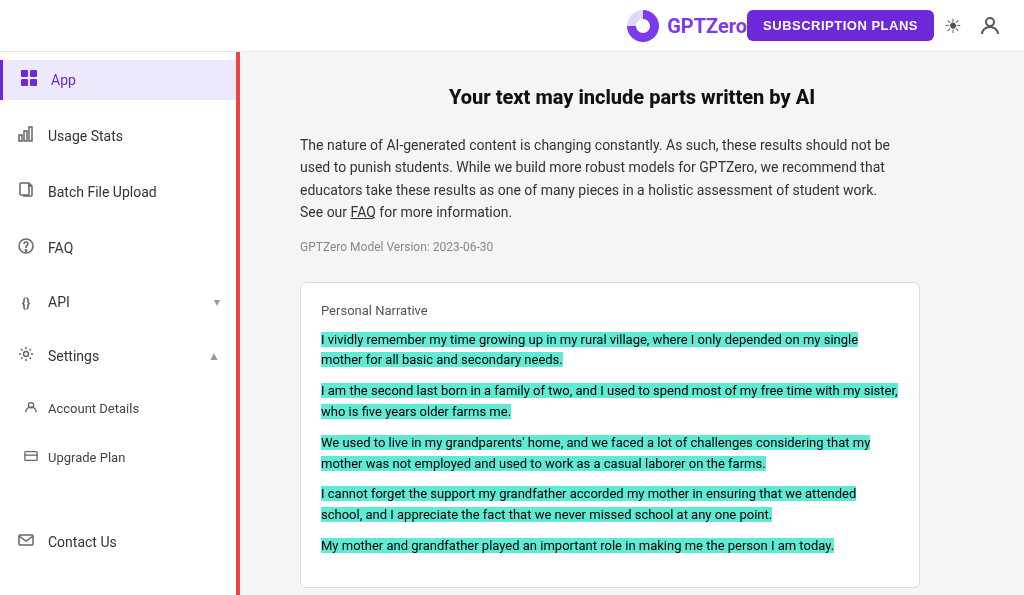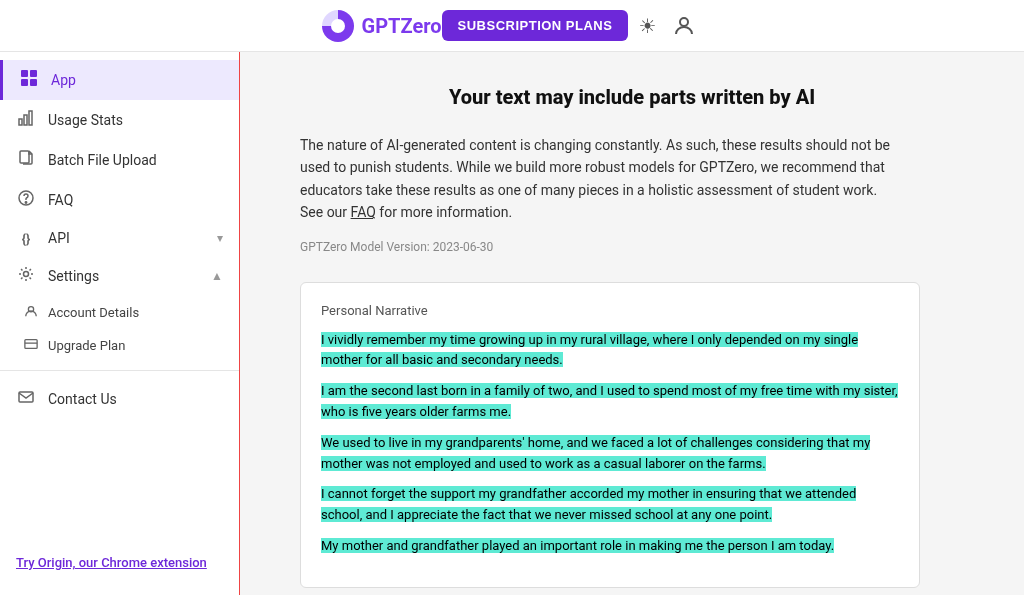--- a/index.html
+++ b/index.html
@@ -1,20 +1,20 @@
 <!DOCTYPE html>
 <html><head>
   <meta charset="utf-8">
   <style>
     * { margin: 0; padding: 0; box-sizing: border-box; }
     body { font-family: -apple-system, BlinkMacSystemFont, 'Segoe UI', Roboto, sans-serif; background: #f5f5f5; display: flex; flex-direction: column; height: 595px; overflow: hidden; }
 
     
     .navbar {
-      display: flex; align-items: center; justify-content: center;
+      display: flex; align-items: center; justify-content: flex-end;
       background: #fff; padding: 0 16px; height: 52px; border-bottom: 1px solid #e5e5e5;
       position: fixed; top: 0; left: 0; right: 0; z-index: 100;
     }
     .navbar-logo { display: flex; align-items: center; gap: 8px; }
     .logo-circle {
       width: 32px; height: 32px; border-radius: 50%;
       background: conic-gradient(#7c3aed 0deg 270deg, #e0d7ff 270deg 360deg);
       display: flex; align-items: center; justify-content: center;
     }
     .logo-inner { width: 14px; height: 14px; border-radius: 50%; background: #fff; }
@@ -31,22 +31,22 @@
       color: #555; display: flex; align-items: center; justify-content: center;
       width: 36px; height: 36px; border-radius: 50%;
     }
 
     
     .layout { display: flex; margin-top: 52px; height: calc(595px - 52px); }
 
     
     .sidebar {
       width: 240px; min-width: 240px; background: #fff;
-      border-right: 1px solid #ef4444; display: flex; flex-direction: column;
-      padding: 8px 0; overflow-y: auto;
+      border-right: 4px solid #ef4444; display: flex; flex-direction: column;
+      padding: 8px 0; overflow-y: auto; gap: 16px;
     }
     .sidebar-item {
       display: flex; align-items: center; gap: 12px;
       padding: 10px 16px; cursor: pointer; font-size: 14px; color: #333;
       position: relative;
     }
     .sidebar-item.active { background: #ede9fe; color: #6d28d9; border-left: 3px solid #6d28d9; }
     .sidebar-item.active .sidebar-icon { color: #6d28d9; }
     .sidebar-icon { font-size: 16px; width: 20px; text-align: center; color: #666; }
     .sidebar-chevron { margin-left: auto; font-size: 12px; color: #999; }

